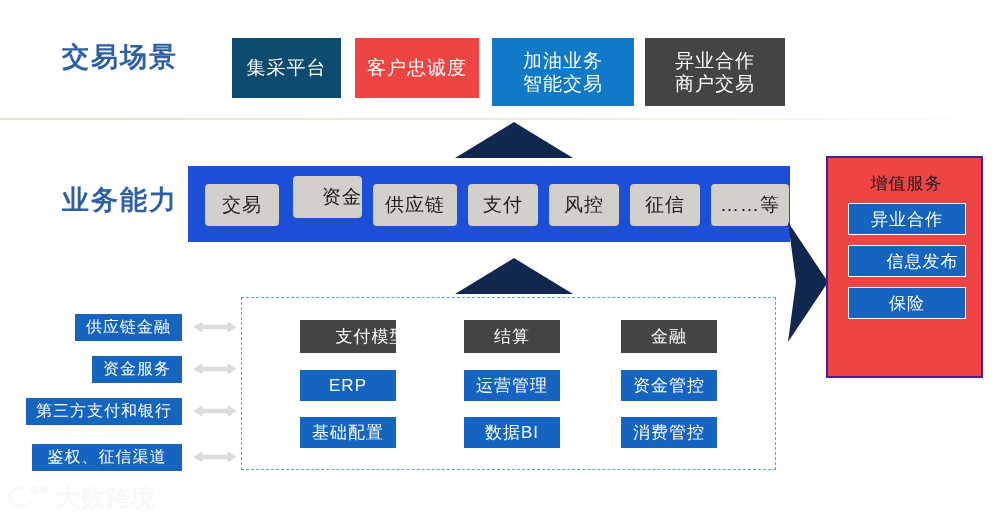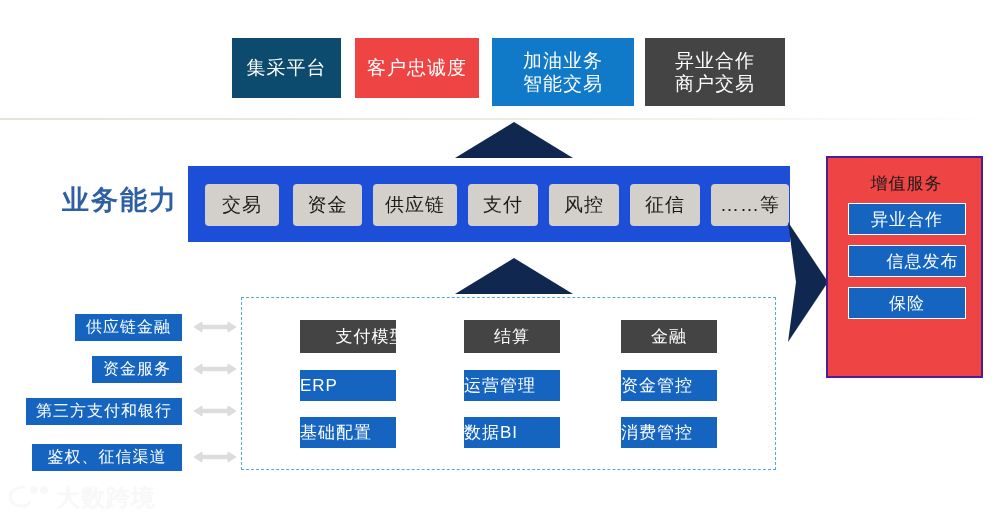--- a/index.html
+++ b/index.html
@@ -105,21 +105,21 @@
     background: #444444;
     color: #ffffff;
     font-size: 17px;
     letter-spacing: 1px;
     white-space: nowrap;
     box-shadow: 0 0 0 1px #ffffff;
   }
   .mod-item {
     display: flex;
     align-items: center;
-    justify-content: flex-start;
+    justify-content: center;
     background: #1565C0;
     color: #ffffff;
     font-size: 17px;
     letter-spacing: 1px;
     white-space: nowrap;
     box-shadow: 0 0 0 1px #ffffff;
   }
 
   
   .vas-panel {
@@ -159,20 +159,21 @@
     letter-spacing: 1px;
     text-shadow: 0 0 1px rgba(0,0,0,0.05);
     white-space: nowrap;
   }
 </style>
 </head>
 <body>
 
 <div id="canvas">
 
+  <div class="abs row-label" style="left:62px; top:44px;">交易场景</div>
 
   <div class="abs scn-box scn-navy" style="left:232px; top:38px; width:109px; height:60px;">
     <span>集采平台</span>
   </div>
 
   <div class="abs scn-box scn-green" style="left:355px; top:38px; width:124px; height:60px;">
     <span>客户忠诚度</span>
   </div>
 
   <div class="abs scn-box scn-blue" style="left:492px; top:38px; width:142px; height:68px; flex-direction:column;">
@@ -188,21 +189,21 @@
   <div class="abs divider" style="left:0px; top:118px; width:1002px;"></div>
 
   <div class="abs arrow-up" style="left:455px; top:122px;"></div>
 
   <div class="abs row-label" style="left:62px; top:187px;">业务能力</div>
 
   <div class="abs cap-band" style="left:188px; top:166px; width:602px; height:76px;">
     <div class="abs cap-chip" style="left:17px; top:18px; width:74px; height:42px;">
       <span>交易</span>
     </div>
-    <div class="abs cap-chip" style="left:105px; top:18px; width:69px; height:42px;">
+    <div class="abs cap-chip" style="left:105px; top:10px; width:69px; height:42px;justify-content:flex-end;">
       <span>资金</span>
     </div>
     <div class="abs cap-chip" style="left:185px; top:18px; width:84px; height:42px;">
       <span>供应链</span>
     </div>
     <div class="abs cap-chip" style="left:280px; top:18px; width:70px; height:42px;">
       <span>支付</span>
     </div>
     <div class="abs cap-chip" style="left:361px; top:18px; width:70px; height:42px;">
       <span>风控</span>

